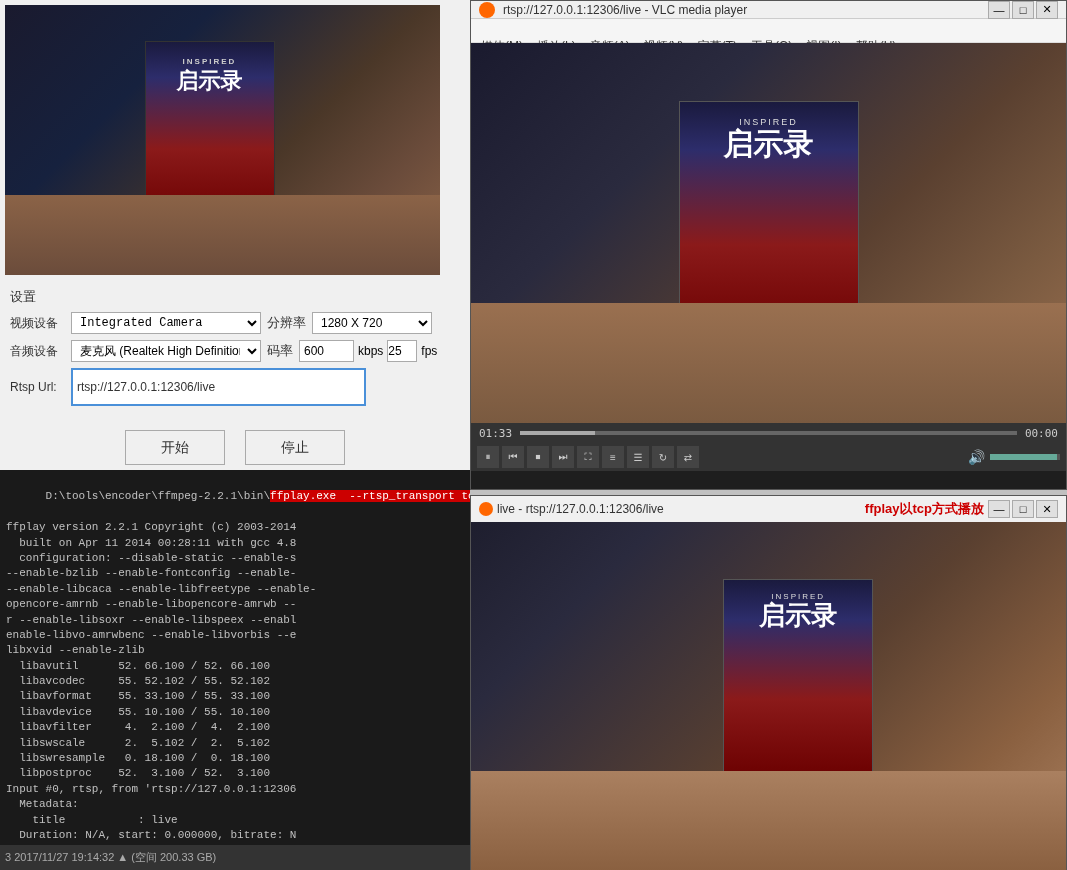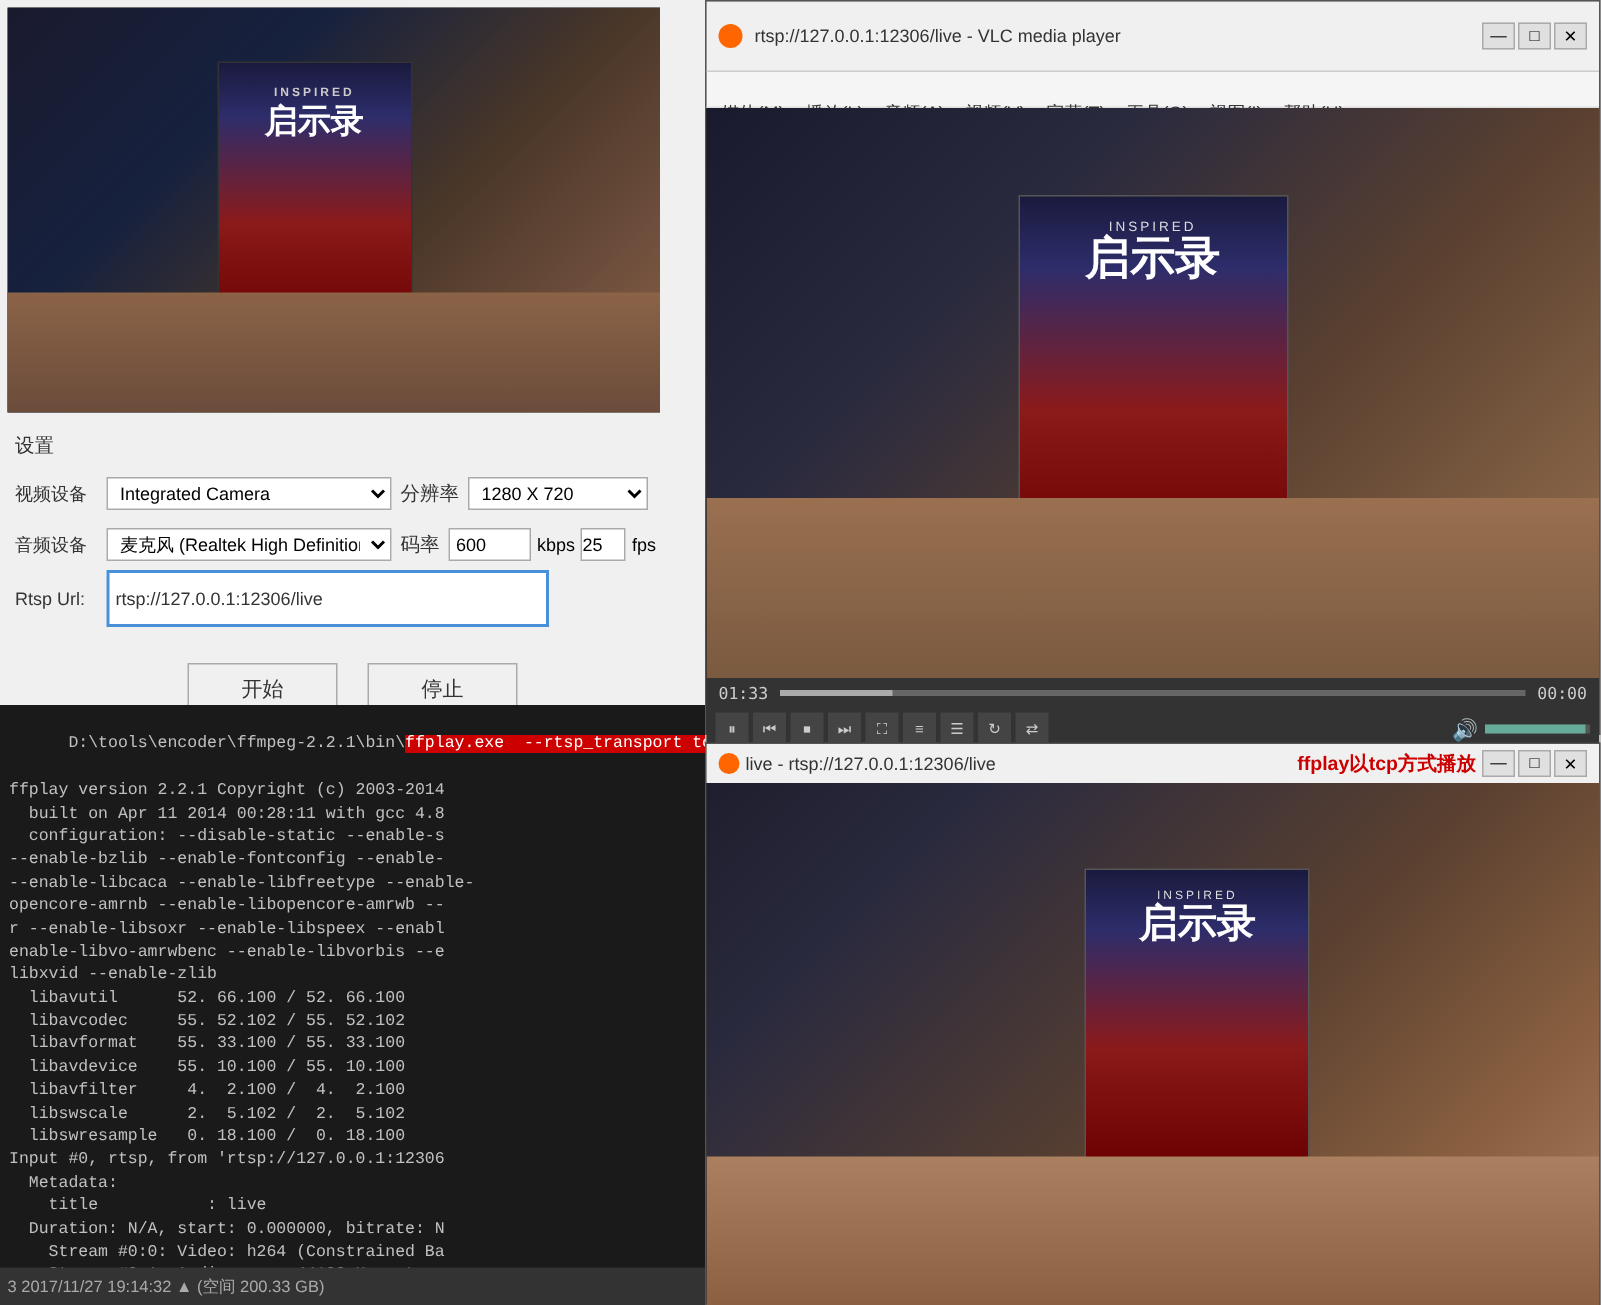--- a/index.html
+++ b/index.html
@@ -80,37 +80,37 @@
     .settings-title {
       font-size: 13px;
       color: #333;
       margin-bottom: 6px;
     }
     .setting-row {
       display: flex;
       align-items: center;
       margin-bottom: 6px;
       gap: 6px;
-      margin-top: 12px;
     }
     .setting-label {
       width: 55px;
       font-size: 12px;
       color: #333;
       flex-shrink: 0;
     }
     .setting-select {
       height: 22px;
       border: 1px solid #aaa;
       background: #fff;
       font-size: 12px;
       padding: 0 4px;
     }
     .setting-select-camera {
       width: 190px;
+      font-family: Liberation Mono, monospace;
     }
     .setting-select-resolution {
       width: 120px;
     }
     .setting-select-audio {
       width: 190px;
     }
     .setting-label-res {
       font-size: 13px;
       color: #333;
@@ -212,21 +212,21 @@
       position: absolute;
       left: 470px;
       top: 0;
       width: 597px;
       height: 490px;
       background: #1e1e1e;
       border: 1px solid #555;
     }
     .vlc-titlebar {
       background: #f0f0f0;
-      height: 47px;
+      height: 18px;
       display: flex;
       align-items: center;
       padding: 0 8px;
       border-bottom: 1px solid #ccc;
       gap: 4px;
     }
     .vlc-icon {
       width: 16px;
       height: 16px;
       background: #f60;
@@ -538,20 +538,21 @@
     <div class="console-line">r --enable-libsoxr --enable-libspeex --enabl</div>
     <div class="console-line">enable-libvo-amrwbenc --enable-libvorbis --e</div>
     <div class="console-line">libxvid --enable-zlib</div>
     <div class="console-line">  libavutil      52. 66.100 / 52. 66.100</div>
     <div class="console-line">  libavcodec     55. 52.102 / 55. 52.102</div>
     <div class="console-line">  libavformat    55. 33.100 / 55. 33.100</div>
     <div class="console-line">  libavdevice    55. 10.100 / 55. 10.100</div>
     <div class="console-line">  libavfilter     4.  2.100 /  4.  2.100</div>
     <div class="console-line">  libswscale      2.  5.102 /  2.  5.102</div>
     <div class="console-line">  libswresample   0. 18.100 /  0. 18.100</div>
+    <div class="console-line">  libpostproc    52.  3.100 / 52.  3.100</div>
     <div class="console-line">Input #0, rtsp, from 'rtsp://127.0.0.1:12306</div>
     <div class="console-line">  Metadata:</div>
     <div class="console-line">    title           : live</div>
     <div class="console-line">  Duration: N/A, start: 0.000000, bitrate: N</div>
     <div class="console-line">    Stream #0:0: Video: h264 (Constrained Ba</div>
     <div class="console-line">    Stream #0:1: Audio: aac, 44100 Hz, stere</div>
 
   </div>
 
   <div class="taskbar">

